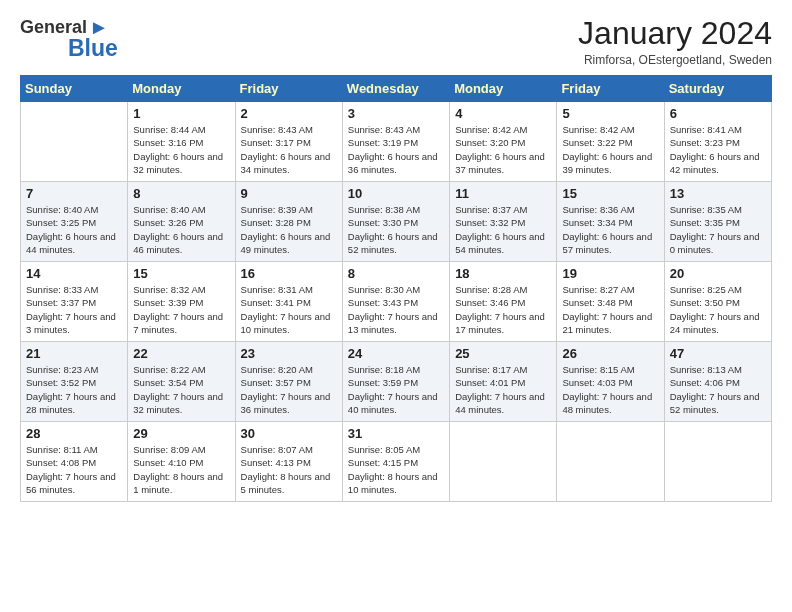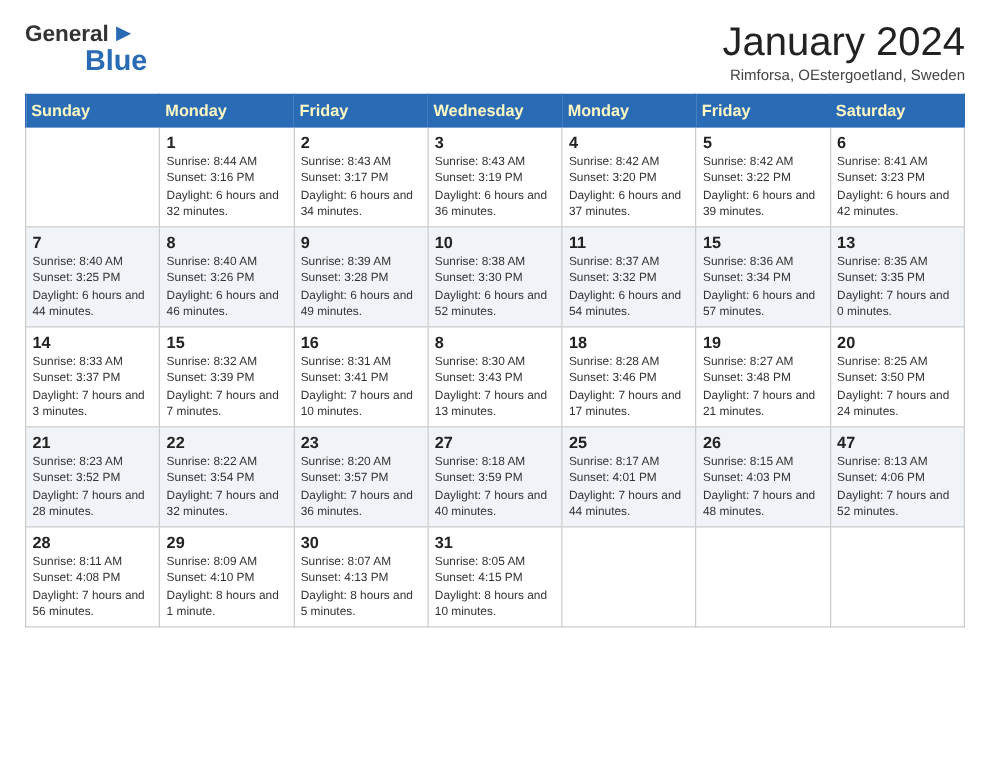--- a/index.html
+++ b/index.html
@@ -225,21 +225,21 @@
           </td>
           <td>
             <span class="day-num">22</span>
             <div class="day-info">Sunrise: 8:22 AM<br>Sunset: 3:54 PM<br>Daylight: 7 hours and 32 minutes.</div>
           </td>
           <td>
             <span class="day-num">23</span>
             <div class="day-info">Sunrise: 8:20 AM<br>Sunset: 3:57 PM<br>Daylight: 7 hours and 36 minutes.</div>
           </td>
           <td>
-            <span class="day-num">27</span>
+            <span class="day-num">24</span>
             <div class="day-info">Sunrise: 8:18 AM<br>Sunset: 3:59 PM<br>Daylight: 7 hours and 40 minutes.</div>
           </td>
           <td>
             <span class="day-num">25</span>
             <div class="day-info">Sunrise: 8:17 AM<br>Sunset: 4:01 PM<br>Daylight: 7 hours and 44 minutes.</div>
           </td>
           <td>
             <span class="day-num">26</span>
             <div class="day-info">Sunrise: 8:15 AM<br>Sunset: 4:03 PM<br>Daylight: 7 hours and 48 minutes.</div>
           </td>

